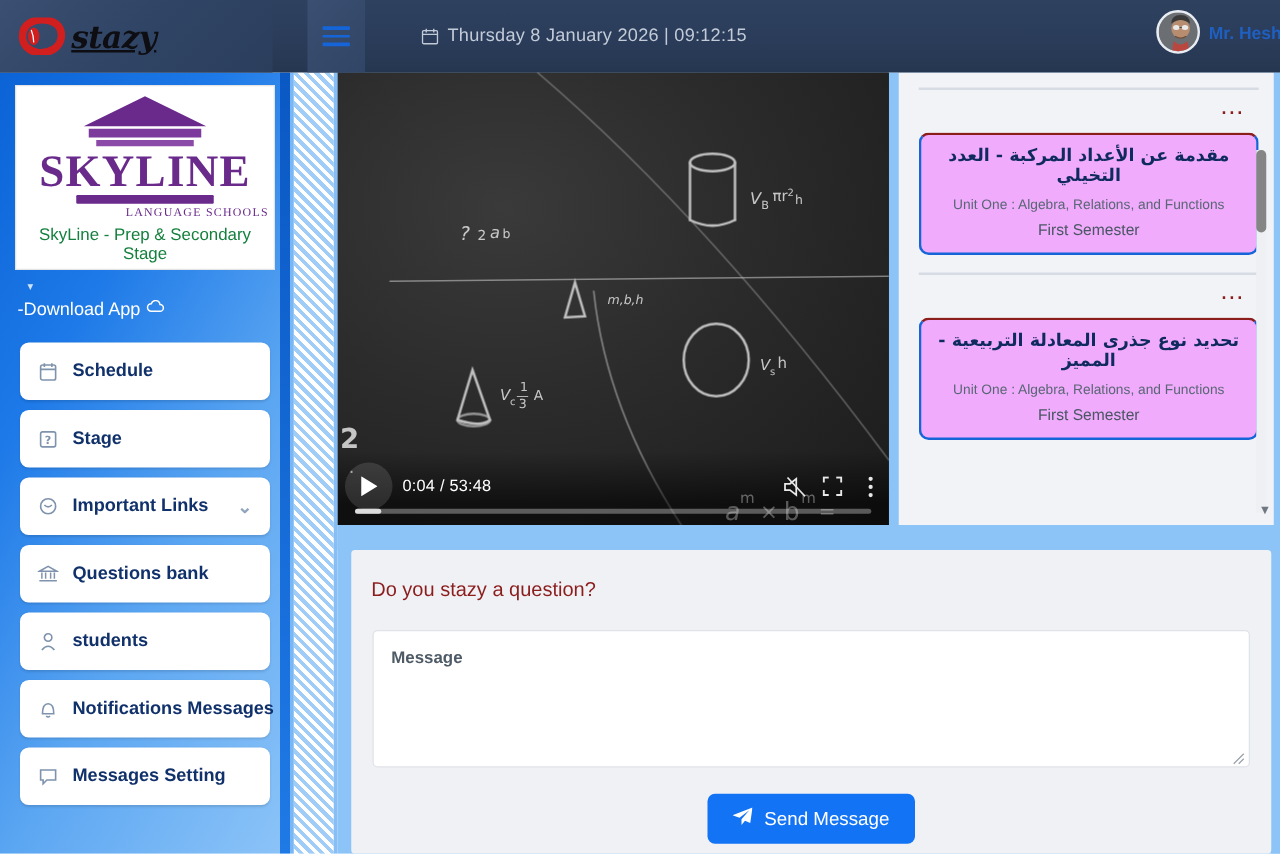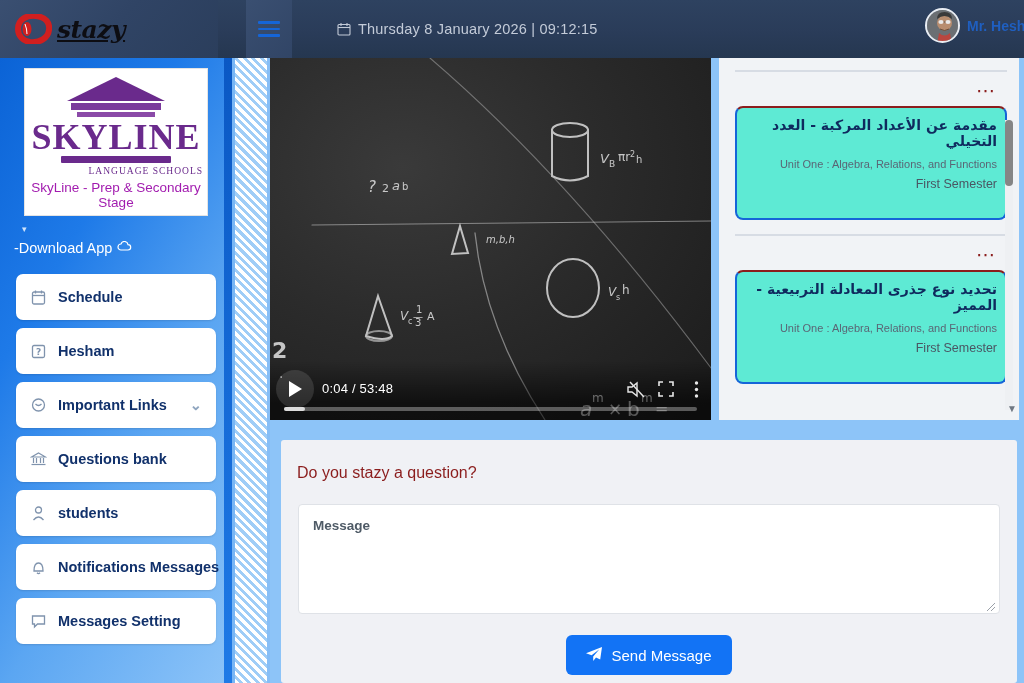--- a/index.html
+++ b/index.html
@@ -50,35 +50,35 @@
   .sidebar {
     position: absolute; top: 58px; left: 0; width: 232px; height: 625px;
     background: linear-gradient(120deg, #0b63d6 0%, #1e7ae8 30%, #5ba6f2 62%, #8dc4f8 100%);
     z-index: 30; overflow: hidden;
   }
   .sidebar::after {
     content: ""; position: absolute; top: 0; right: 0; width: 8px; height: 100%;
     background: linear-gradient(180deg, #0a58c4, #1f7ae6);
   }
   .logo-card {
-    margin: 10px auto 0; width: 184px; background: #fff;
+    margin: 10px auto 0; width: 208px; background: #fff;
     border: 1px solid #e4e4e4; padding: 6px 4px 2px;
     text-align: center;
   }
   .logo-pediment { display: block; margin: 0 auto; }
   .logo-word {
     font-family: "Liberation Serif", serif; font-size: 36px; font-weight: bold;
     color: #6a2a8c; letter-spacing: 1px; line-height: 1; margin-top: -2px;
   }
   .logo-base { width: 110px; height: 7px; background: #6a2a8c; margin: 1px auto 0; border-radius: 1px;}
   .logo-sub {
     font-family: "Liberation Serif", serif; font-size: 9.5px; color: #6a2a8c;
     letter-spacing: 1px; margin-top: 3px; text-align: right;
   }
-  .logo-caption { font-size: 13.5px; color: #a21caf; margin-top: 4px; padding-bottom: 3px; }
+  .logo-caption { font-size: 13.5px; color: #15803d; margin-top: 4px; padding-bottom: 3px; }
 
   .side-caret { color: #cfe4fb; font-size: 9px; margin: 8px 0 0 22px; }
   .download-app {
     margin: 6px 0 0 14px; color: #ffffff; font-size: 14.5px;
     display: flex; align-items: center; gap: 5px; cursor: pointer;
   }
 
   .menu { margin-top: 18px; padding: 0 16px; display: flex; flex-direction: column; gap: 8px; }
   .menu-item {
     height: 46px; background: #ffffff; border-radius: 7px;
@@ -137,22 +137,22 @@
   
   .right-panel {
     position: absolute; top: 58px; left: 719px; width: 300px; height: 362px;
     background: #f1f3f6; z-index: 22; overflow: hidden;
   }
   .rp-inner { padding: 6px 12px 0 16px; }
   .rp-divider { height: 2px; background: #d7dce4; margin: 6px 0 0; }
   .rp-dots { text-align: right; color: #8b1d1d; font-size: 19px; letter-spacing: 2px;
     line-height: 1; padding: 9px 10px 6px 0; cursor: pointer; }
   .course-card {
-    background: #5eead4; border: 2px solid #1565d8; border-top: 2px solid #8b1d1d;
-    border-radius: 8px; padding: 9px 8px 27px; text-align: right;
+    background: #f0abfc; border: 2px solid #1565d8; border-top: 2px solid #8b1d1d;
+    border-radius: 8px; padding: 9px 8px 11px; text-align: center;
   }
   .cc-title {
     direction: rtl; color: #0f2a5e; font-weight: bold; font-size: 14px;
     font-family: "DejaVu Sans", sans-serif; margin-bottom: 9px;
   }
   .cc-unit { color: #5a6675; font-size: 11px; margin-bottom: 7px; }
   .cc-sem { color: #4a5663; font-size: 12.5px; }
   .rp-scroll {
     position: absolute; top: 62px; right: 6px; width: 8px; height: 290px;
     background: #eef0f3;
@@ -384,21 +384,21 @@
         <span class="mi-label">Schedule</span>
       </div>
 
       <div class="menu-item">
         <span class="mi-icon">
           <svg width="17" height="17" viewBox="0 0 17 17" fill="none" stroke="#7f93ad" stroke-width="1.3">
             <rect x="2.5" y="2.5" width="12" height="12" rx="1.5"></rect>
             <text x="8.5" y="12" font-size="9" fill="#7f93ad" stroke="none" text-anchor="middle" font-family="DejaVu Sans, sans-serif">?</text>
           </svg>
         </span>
-        <span class="mi-label">Hesham</span>
+        <span class="mi-label">Stage</span>
       </div>
 
       <div class="menu-item">
         <span class="mi-icon">
           <svg width="17" height="17" viewBox="0 0 17 17" fill="none" stroke="#7f93ad" stroke-width="1.3">
             <circle cx="8.5" cy="8" r="6"></circle>
               <path d="M5.5 7 q3 3 6 0"></path>
           </svg>
         </span>
         <span class="mi-label">Important Links</span>

